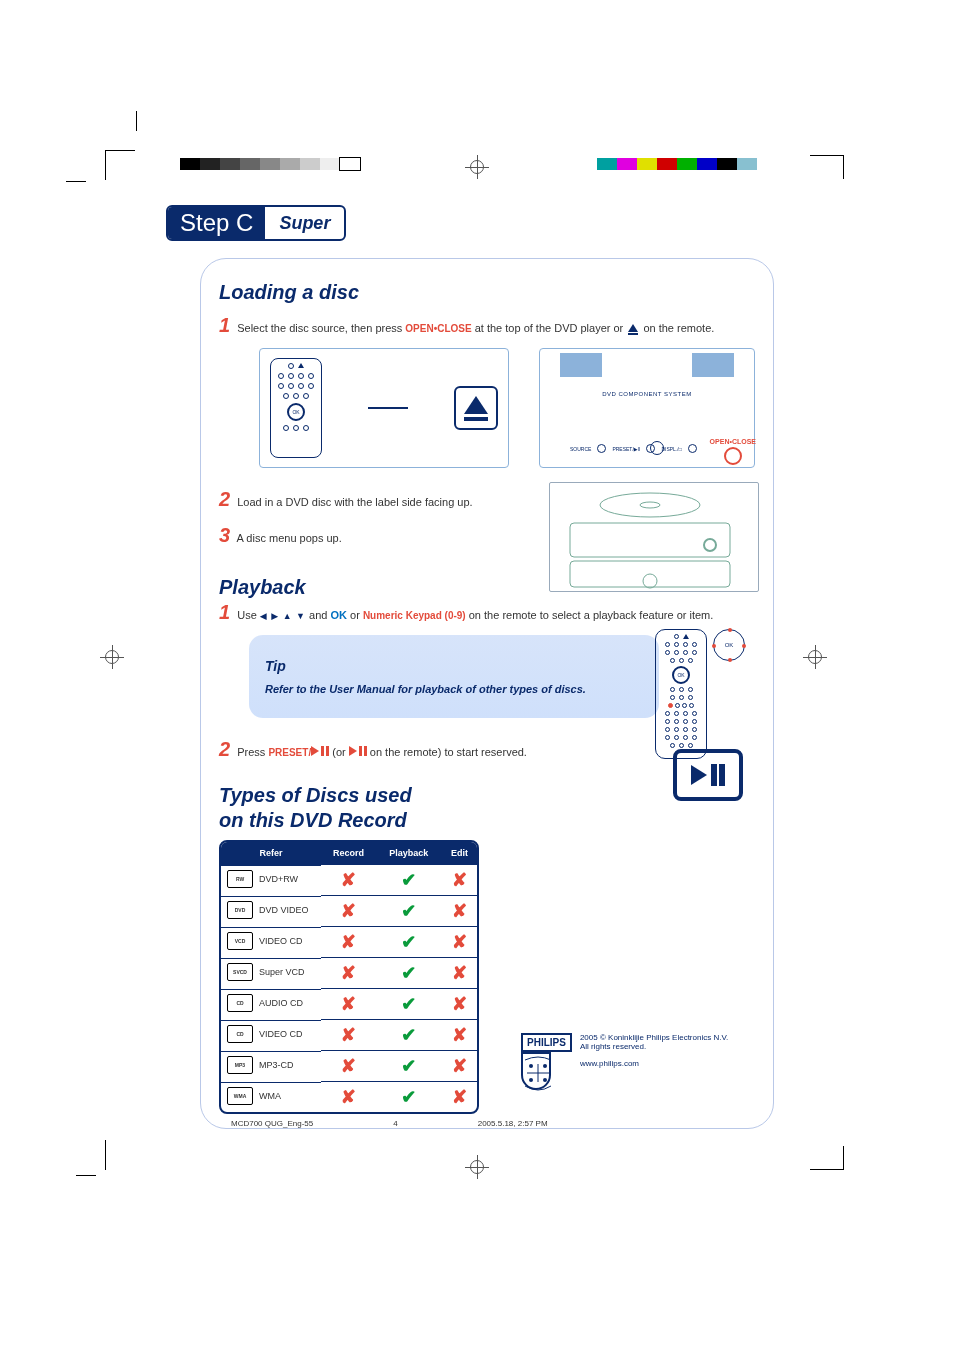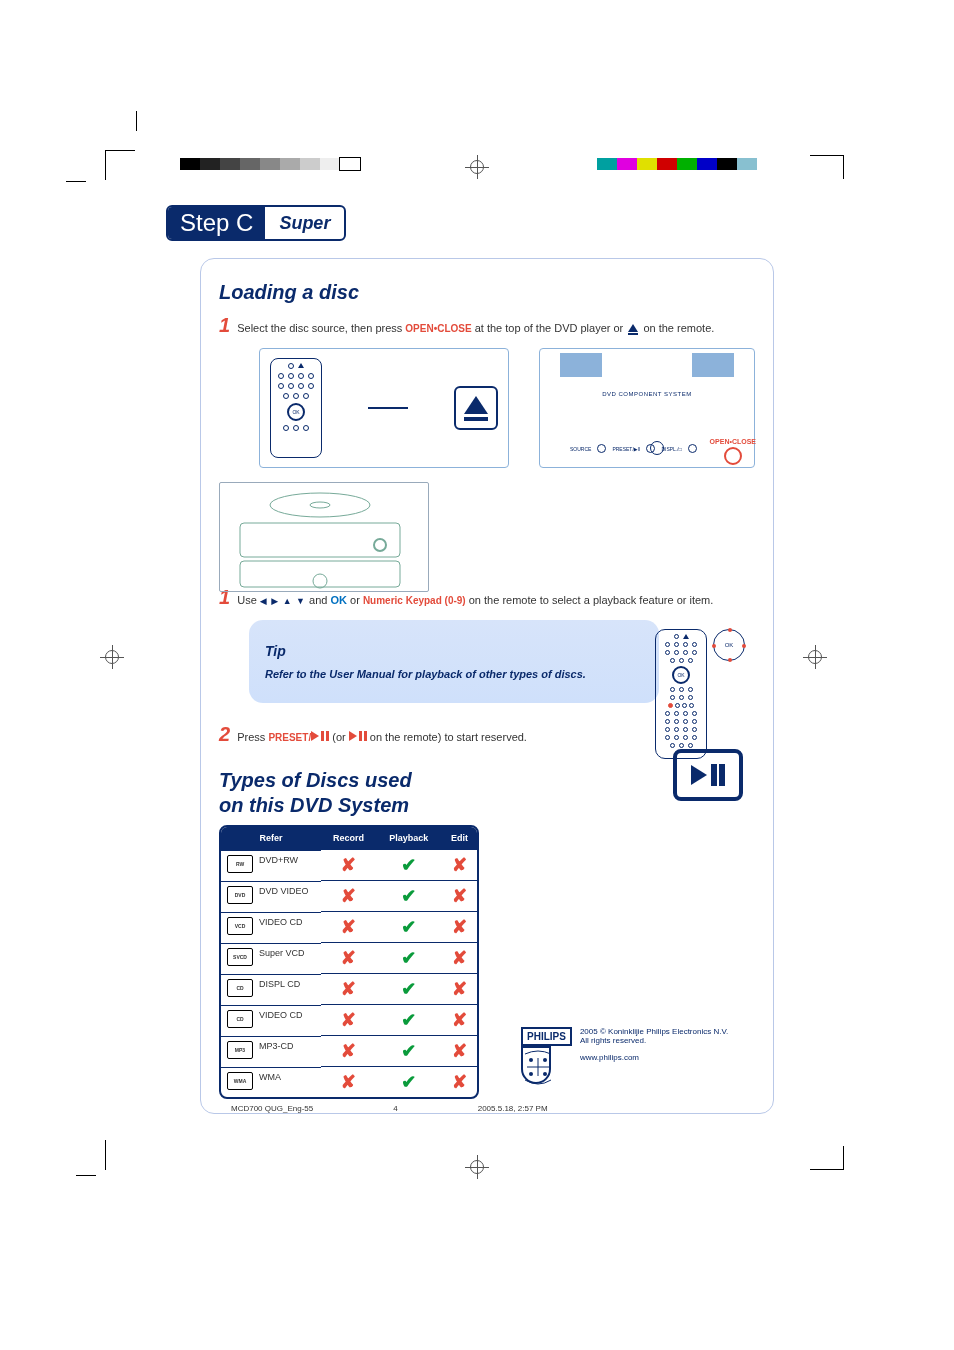--- a/index.html
+++ b/index.html
@@ -25,21 +25,21 @@
   .tr-corner { position:absolute; top:155px; right:110px; width:34px; height:24px; border-top:1px solid #000; border-right:1px solid #000; }
   .br-corner { position:absolute; top:1146px; right:110px; width:34px; height:24px; border-bottom:1px solid #000; border-right:1px solid #000; }
   .bl-corner { position:absolute; top:1140px; left:105px; width:34px; height:30px; border-left:1px solid #000; }
   .bl-corner::after{content:"";position:absolute;left:-30px;bottom:-6px;width:20px;height:1px;background:#000;}
 
   
   .step-pill { position:absolute; top:205px; left:166px; display:flex; align-items:center; border:2px solid #0a2a6b; border-radius:6px; overflow:hidden; height:36px; }
   .step-pill .left { background:#0a2a6b; color:#fff; font-size:24px; padding:4px 12px; height:100%; display:flex; align-items:center; }
   .step-pill .right { color:#0a2a6b; font-style:italic; font-weight:bold; font-size:18px; padding:4px 14px; }
 
-  .content-box { position:absolute; top:258px; left:200px; right:180px; border:1px solid #b9c8e8; border-radius:14px; padding:18px 18px 14px; background:#fff; }
+  .content-box { position:absolute; top:258px; left:200px; right:180px; border:1px solid #b9c8e8; border-radius:26px; padding:18px 18px 14px; background:#fff; }
   h2.sec { color:#0a2a6b; font-style:italic; font-weight:bold; font-size:20px; margin:4px 0 8px; }
   .step-line { margin:4px 0 10px; line-height:1.3; }
   .step-num { color:#e34b3b; font-style:italic; font-weight:bold; font-size:20px; margin-right:4px; }
   .kw-open { color:#e34b3b; font-weight:bold; font-size:10px;}
   .kw-ok { color:#0070c0; font-weight:bold; }
   .eject-tri { display:inline-block; width:0;height:0;border-left:5px solid transparent;border-right:5px solid transparent;border-bottom:8px solid #0a2a6b; position:relative; margin:0 2px;}
   .eject-tri::after{content:"";position:absolute;left:-5px;top:9px;width:10px;height:2px;background:#0a2a6b;}
 
   .diagram-row { display:flex; gap:30px; margin:10px 0 14px; }
   .remote-card, .player-card { border:1px solid #8cb2da; border-radius:4px; }
@@ -83,27 +83,27 @@
   .rf-ok{border:1px solid #0a2a6b;border-radius:50%;width:32px;height:32px;display:flex;align-items:center;justify-content:center;position:relative;}
   .rf-ok::before{content:"OK";font-size:6px;color:#0a2a6b;}
   .rf-ok .dot{position:absolute;width:4px;height:4px;background:#e34b3b;border-radius:50%;}
 
   
   .disc-table { border:2px solid #0a2a6b; border-radius:8px; overflow:hidden; width:260px; }
   .disc-table table{border-collapse:collapse;width:100%;}
   .disc-table th{background:#0a2a6b;color:#fff;font-size:9px;padding:6px 4px;font-weight:bold;text-align:center;}
   .disc-table th:first-child{text-align:center;width:100px;}
   .disc-table td{border-top:1px solid #0a2a6b;padding:4px 4px;text-align:center;font-size:9px;height:28px;}
-  .disc-table td.type-cell{display:flex;gap:6px;text-align:left;padding:4px 6px;}
+  .disc-table td.type-cell{display:flex;align-items:center;gap:6px;text-align:left;padding:4px 6px;}
   .logo-badge{width:26px;height:18px;border:1px solid #000;font-size:5px;display:flex;align-items:center;justify-content:center;border-radius:2px;overflow:hidden;font-weight:bold;}
   .chk { color:#0a9b3b; font-size:18px; font-weight:bold; }
   .xmk { color:#e34b3b; font-size:18px; font-weight:bold; }
 
   
-  .philips-badge{position:absolute;bottom:29px;left:320px;display:flex;gap:8px;align-items:flex-start;margin-top:16px;}
+  .philips-badge{position:absolute;bottom:38px;left:320px;display:flex;gap:8px;align-items:flex-start;margin-top:16px;}
   .ph-logo{border:2px solid #0a2a6b;color:#0a2a6b;font-weight:bold;font-size:10px;padding:2px 4px;}
   .ph-shield{width:30px;height:38px;border:2px solid #0a2a6b;border-radius:0 0 16px 16px;position:relative;}
   .copy-lines{font-size:8px;color:#0a2a6b;}
   .copy-lines .url{margin-top:8px;}
 
   .footer-bar{position:absolute;bottom:-2px;left:0;right:0;font-size:8px;display:flex;gap:80px;padding:2px 30px;}
 
   .arrows-inline{color:#0a2a6b;font-size:9px;letter-spacing:1px;}
 </style>
 </head>
@@ -209,20 +209,32 @@
           </div>
         <div class="power-btn"></div>
         <div class="open-close-call">
           <span class="oc-label">OPEN•CLOSE</span>
           <div class="oc-circle"></div>
         </div>
       </div>
     </div>
 
     <div style="display:flex;gap:20px;">
+      <div style="flex:1">
+        <div class="step-line">
+          <span class="step-num">2</span>
+          <span>Load in a DVD disc with the label side facing up.</span>
+        </div>
+        <div class="step-line">
+          <span class="step-num">3</span>
+          <span>A disc menu pops up.</span>
+        </div>
+
+        <h2 class="sec" style="margin-top:28px">Playback</h2>
+      </div>
       <div class="player-iso">
         <div class="iso-box">
           <svg viewBox="0 0 200 110" width="200" height="110">
             <ellipse cx="100" cy="22" rx="50" ry="12" fill="none" stroke="#7a9"></ellipse>
             <ellipse cx="100" cy="22" rx="10" ry="3" fill="none" stroke="#7a9"></ellipse>
             <rect x="20" y="40" width="160" height="34" rx="4" fill="none" stroke="#7a9"></rect>
             <circle cx="160" cy="62" r="6" fill="none" stroke="#7a9" stroke-width="2"></circle>
             <rect x="20" y="78" width="160" height="26" rx="4" fill="none" stroke="#7a9"></rect>
             <circle cx="100" cy="98" r="7" fill="none" stroke="#7a9"></circle>
           </svg>
@@ -260,21 +272,21 @@
           <span class="tri-r" style="border-left-color:#e34b3b"></span>
           <span class="pause">
             <span style="background:#e34b3b"></span>
             <span style="background:#e34b3b"></span>
           </span>
         </span>
       <span> on the remote) to start reserved.</span>
     </div>
 
     <h2 class="sec" style="margin-top:22px">Types of Discs used</h2>
-    <h2 class="sec" style="margin-top:-6px">on this DVD System</h2>
+    <h2 class="sec" style="margin-top:-6px">on this DVD Record</h2>
 
     <div class="disc-table">
       <table>
         <thead>
             <tr id="disc-hdr">
               <th>Refer</th>
               <th>Record</th>
               <th>Playback</th>
               <th>Edit</th>
             </tr>
@@ -312,21 +324,21 @@
                 <span class="logo-badge">SVCD</span>
                 <span>Super VCD</span>
               </td>
               <td><span class="xmk">✘</span></td>
               <td><span class="chk">✔</span></td>
               <td><span class="xmk">✘</span></td>
             </tr>
             <tr>
               <td class="type-cell">
                 <span class="logo-badge">CD</span>
-                <span>DISPL CD</span>
+                <span>AUDIO CD</span>
               </td>
               <td><span class="xmk">✘</span></td>
               <td><span class="chk">✔</span></td>
               <td><span class="xmk">✘</span></td>
             </tr>
             <tr>
               <td class="type-cell">
                 <span class="logo-badge">CD</span>
                 <span>VIDEO CD</span>
               </td>

